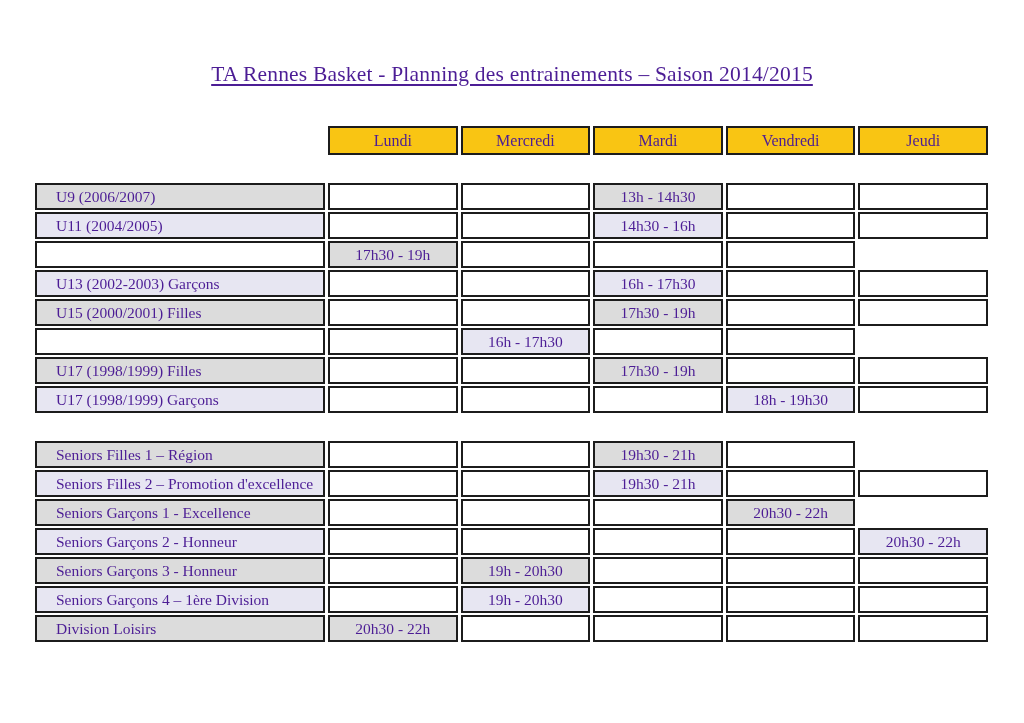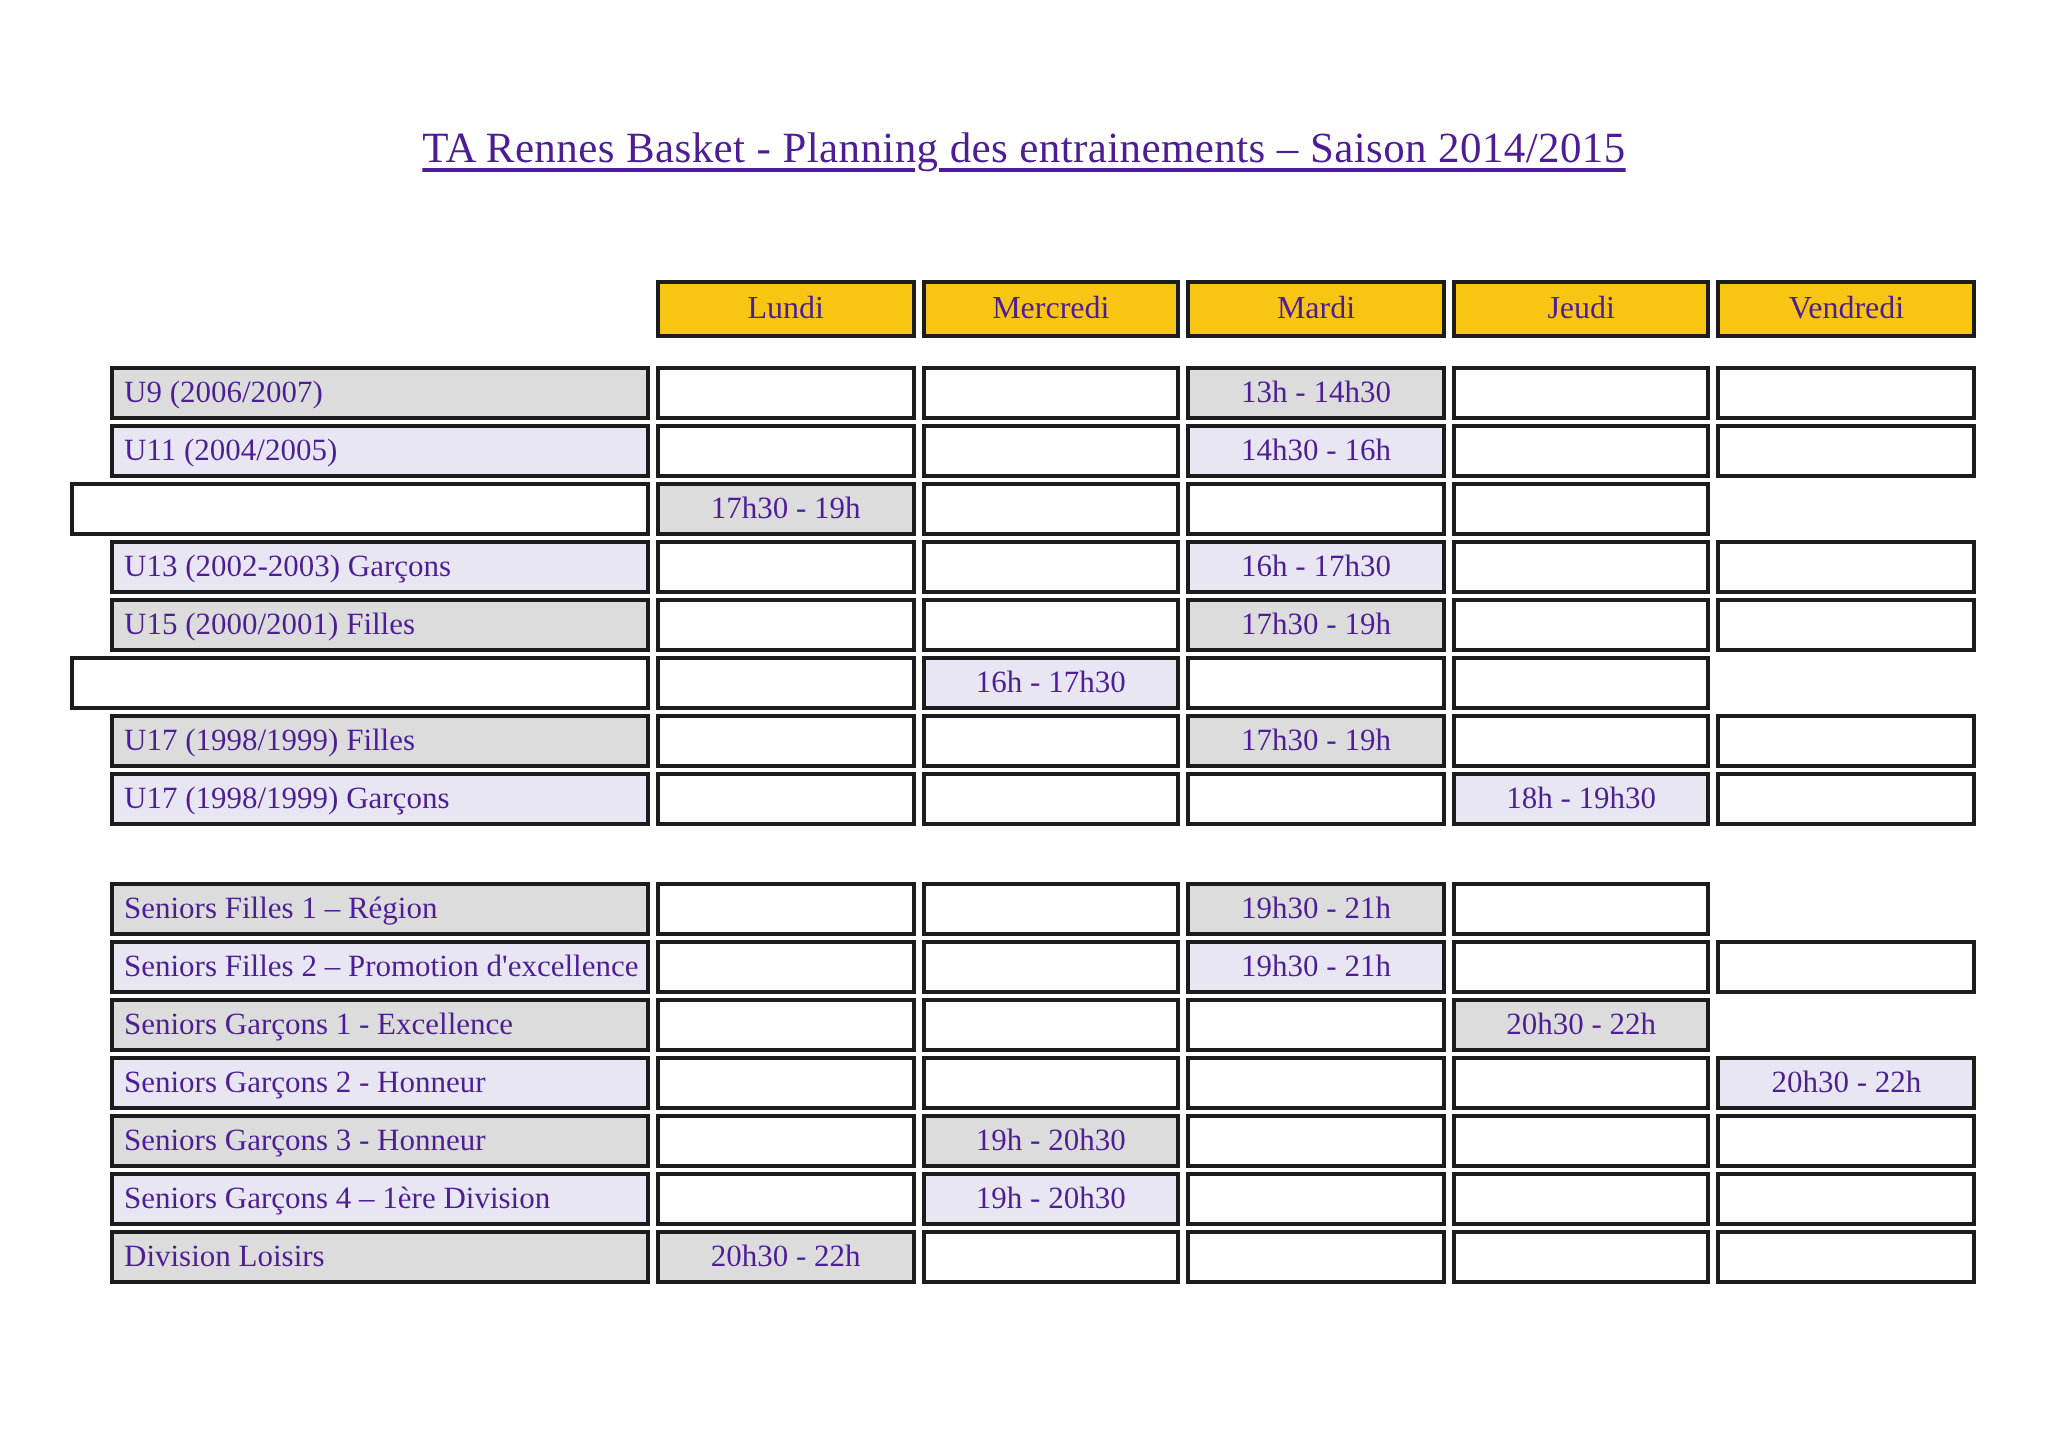--- a/index.html
+++ b/index.html
@@ -10,54 +10,54 @@
   .doc-title {
     position:absolute; top:62px; left:0; width:100%;
     text-align:center; font-size:21.5px; letter-spacing:0.2px;
     text-decoration:underline; text-underline-offset:3px;
   }
   .cell {
     box-sizing:border-box; border:2px solid var(--border,#1c1c1c);
     text-align:center; overflow:hidden; white-space:nowrap;
   }
   .day-header {
-    position:absolute; left:328px; top:140px; width:660px;
+    position:absolute; left:328px; top:126px; width:660px;
     display:grid; grid-template-columns:repeat(5,1fr); column-gap:3px;
   }
   .day-header .cell {
     height:29px; line-height:25px; font-size:16px;
     background:var(--header-bg,#f9c513);
   }
   .sched { position:absolute; left:35px; width:953px; }
   .t1 { top:183px; }
   .t2 { top:441px; }
   .row {
     display:grid; grid-template-columns:290px repeat(5,1fr);
     column-gap:3px; margin-bottom:2px;
   }
   .row .cell { height:27px; line-height:23px; font-size:15.5px; background:#ffffff; }
-  .label { text-align:left; padding-left:5px;margin-left:20px; }
+  .label { text-align:left; padding-left:19px; }
   .row[data-shade="gray"] .label,
   .row[data-shade="gray"] .slot.filled { background:var(--row-gray,#dcdcdc); }
   .row[data-shade="lavender"] .label,
   .row[data-shade="lavender"] .slot.filled { background:var(--row-lavender,#e7e6f2); }
 </style>
 </head>
 <body>
 
 <div class="page">
 
   <div class="doc-title">TA Rennes Basket - Planning des entrainements – Saison 2014/2015</div>
 
   <div class="day-header">
     <div class="cell day-cell">Lundi</div>
     <div class="cell day-cell">Mercredi</div>
     <div class="cell day-cell">Mardi</div>
+    <div class="cell day-cell">Vendredi</div>
     <div class="cell day-cell">Jeudi</div>
-    <div class="cell day-cell">Vendredi</div>
   </div>
 
   <div class="sched t1">
     <div class="row" data-shade="gray">
       <div class="cell label">U9 (2006/2007)</div>
       <div class="cell slot"></div>
       <div class="cell slot"></div>
       <div class="cell slot filled">13h - 14h30</div>
       <div class="cell slot"></div>
       <div class="cell slot"></div>

